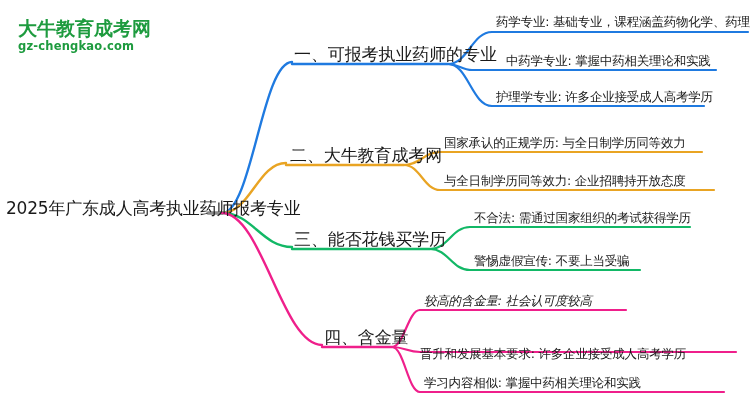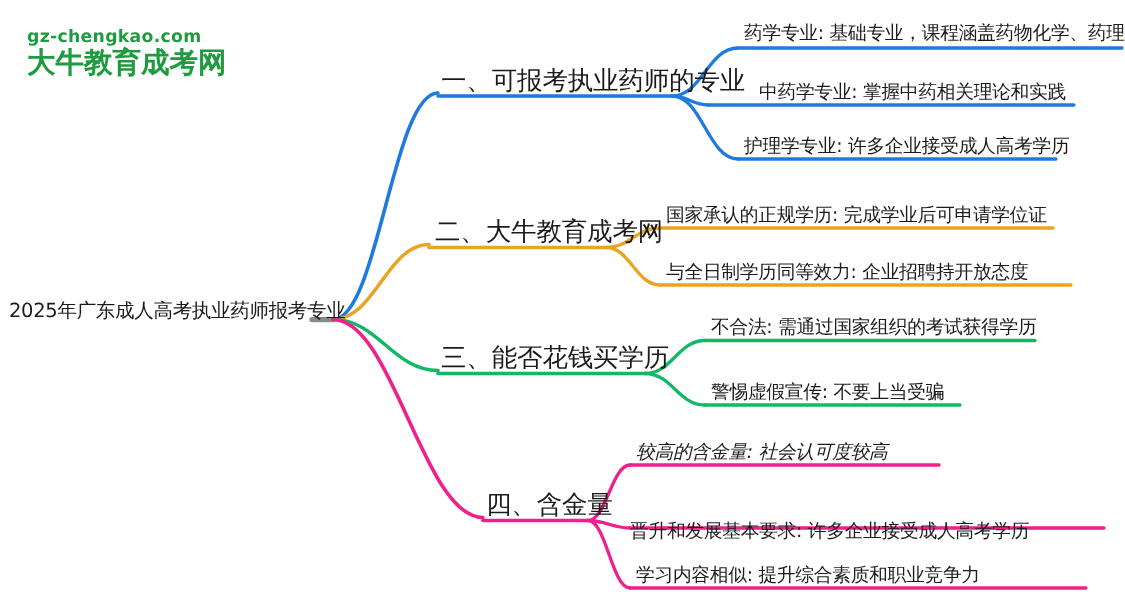--- a/index.html
+++ b/index.html
@@ -114,21 +114,21 @@
   
   .node {
     position: absolute;
     white-space: nowrap;
     color: #1a1a1a;
     font-family: "DejaVu Sans", "Liberation Sans", sans-serif;
   }
   #root-node {
     left: 6px;
     top: 199px;
-    font-size: 13px;
+    font-size: 17px;
     line-height: 18px;
     letter-spacing: -0.2px;
   }
   .branch-node {
     font-size: 17px;
     line-height: 17px;
     letter-spacing: -0.1px;
   }
   .leaf-node {
     font-size: 12.5px;
@@ -182,36 +182,36 @@
 
   <path d="M392,347 C404,347 408,352 420,352" fill="none" stroke="#ef1f8b" stroke-width="2.2" stroke-linecap="round"></path>
   <line x1="420" y1="352" x2="736" y2="352" stroke="#ef1f8b" stroke-width="2.2" stroke-linecap="round"></line>
 
   <path d="M392,347 C404,347 408,392 420,392" fill="none" stroke="#ef1f8b" stroke-width="2.2" stroke-linecap="round"></path>
   <line x1="420" y1="392" x2="724" y2="392" stroke="#ef1f8b" stroke-width="2.2" stroke-linecap="round"></line>
 </svg>
 
 <div id="logo">
   <div id="logo-text">
+    <div id="logo-title">大牛教育成考网</div>
     <div id="logo-sub">gz-chengkao.com</div>
-    <div id="logo-title">大牛教育成考网</div>
   </div>
 </div>
 
 <div class="node" id="root-node">2025年广东成人高考执业药师报考专业</div>
 
 <div class="node branch-node" style="left:294px; top:46px;">一、可报考执业药师的专业</div>
 <div class="node leaf-node" style="left:496px; top:14px;">药学专业: 基础专业，课程涵盖药物化学、药理学</div>
 <div class="node leaf-node" style="left:476px; top:53px;margin-left:30px;">中药学专业: 掌握中药相关理论和实践</div>
 <div class="node leaf-node" style="left:496px; top:89px;">护理学专业: 许多企业接受成人高考学历</div>
 
 <div class="node branch-node" style="left:290px; top:147px;">二、大牛教育成考网</div>
-<div class="node leaf-node" style="left:444px; top:135px;">国家承认的正规学历: 完成学业后可申请学位证</div>
+<div class="node leaf-node" style="left:444px; top:135px;">国家承认的正规学历: 与全日制学历同等效力</div>
 <div class="node leaf-node" style="left:444px; top:173px;">与全日制学历同等效力: 企业招聘持开放态度</div>
 
 <div class="node branch-node" style="left:294px; top:231px;">三、能否花钱买学历</div>
 <div class="node leaf-node" style="left:474px; top:210px;">不合法: 需通过国家组织的考试获得学历</div>
 <div class="node leaf-node" style="left:474px; top:253px;">警惕虚假宣传: 不要上当受骗</div>
 
 <div class="node branch-node" style="left:324px; top:329px;">四、含金量</div>
 <div class="node leaf-node" style="left:424px; top:293px;font-style:italic;">较高的含金量: 社会认可度较高</div>
 <div class="node leaf-node" style="left:420px; top:335px;margin-top:11px;">晋升和发展基本要求: 许多企业接受成人高考学历</div>
-<div class="node leaf-node" style="left:424px; top:375px;">学习内容相似: 提升综合素质和职业竞争力</div>
+<div class="node leaf-node" style="left:424px; top:375px;">学习内容相似: 掌握中药相关理论和实践</div>
 
 </body></html>

